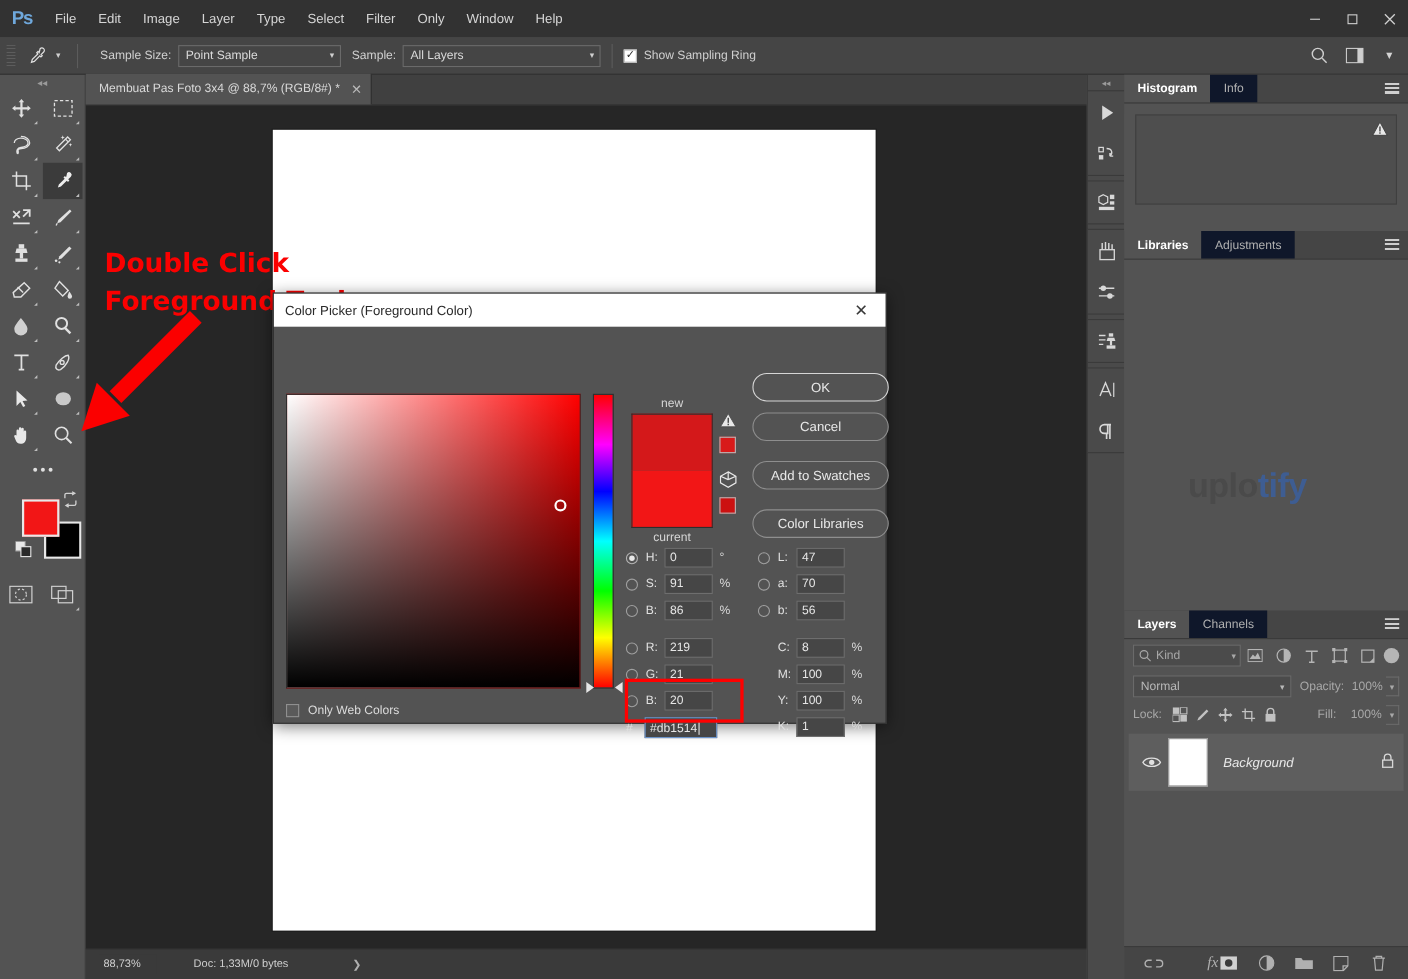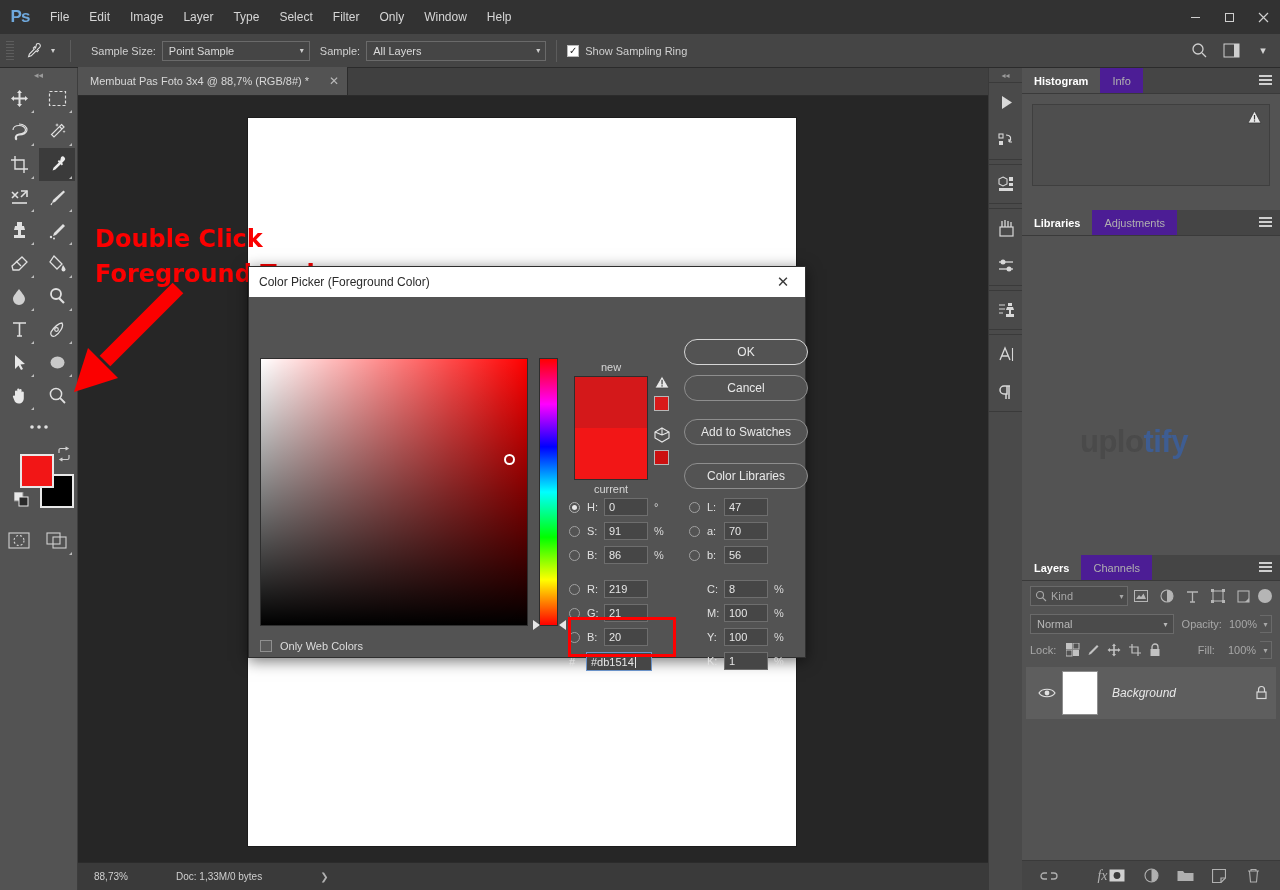--- a/index.html
+++ b/index.html
@@ -89,21 +89,21 @@
 
   #toolbar-bottom { margin-top:6px; display:flex; }
 
   
   #tabbar {
     position:absolute; left:78px; top:68px; width:910px; height:28px;
     background:#404040; border-bottom:1px solid #2b2b2b; display:flex; align-items:flex-end;
   }
   #doc-tab {
     height:28px; background:#535353; display:flex; align-items:center;
-    padding:0 8px 0 12px; gap:20px; font-size:11px; color:#d8d8d8;
+    padding:0 8px 0 12px; gap:10px; font-size:11px; color:#d8d8d8;
     border-right:1px solid #2b2b2b;
   }
   #doc-tab .close { color:#b9b9b9; font-size:12px; line-height:1; }
 
   
   #canvas-area {
     position:absolute; left:78px; top:96px; width:910px; height:766px;
     background:#262626; overflow:hidden;
   }
   #canvas-doc {
@@ -136,21 +136,21 @@
   #rightpanel {
     position:absolute; left:1022px; top:68px; width:258px; height:822px;
     background:#535353;
   }
   .panel-tabs {
     height:26px; background:#454545; display:flex; align-items:stretch; position:relative;
     border-bottom:1px solid #3a3a3a;
   }
   .panel-tab {
     padding:0 12px; display:flex; align-items:center; font-size:11px; color:#b0b0b0;
-    background:#4c1d95;
+    background:#0f172a;
   }
   .panel-tab.active { background:#535353; color:#ffffff; font-weight:bold; }
   .panel-menu {
     position:absolute; right:8px; top:7px; width:13px; height:11px;
     background:repeating-linear-gradient(to bottom,#cfcfcf 0 2px,transparent 2px 4px);
   }
   .panel-body { background:#535353; }
 
   #histogram-box {
     margin:10px; height:82px; background:#4e4e4e; border:1px solid #3f3f3f; position:relative;

